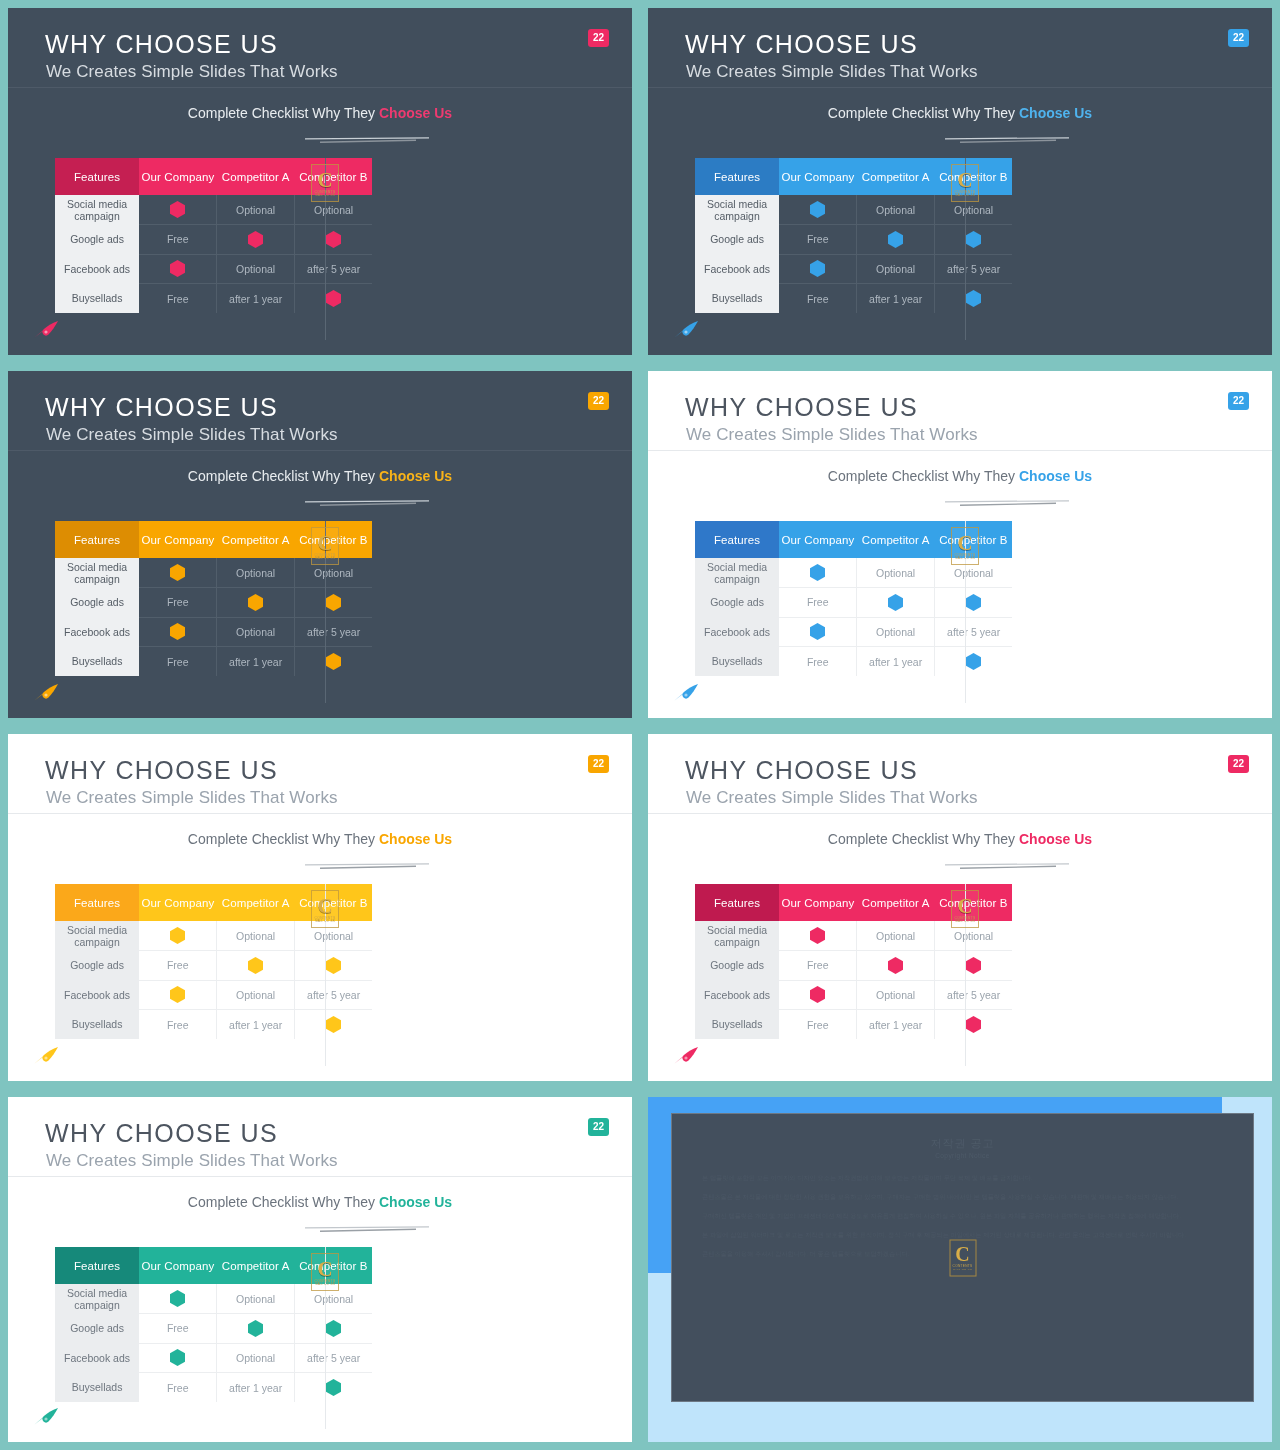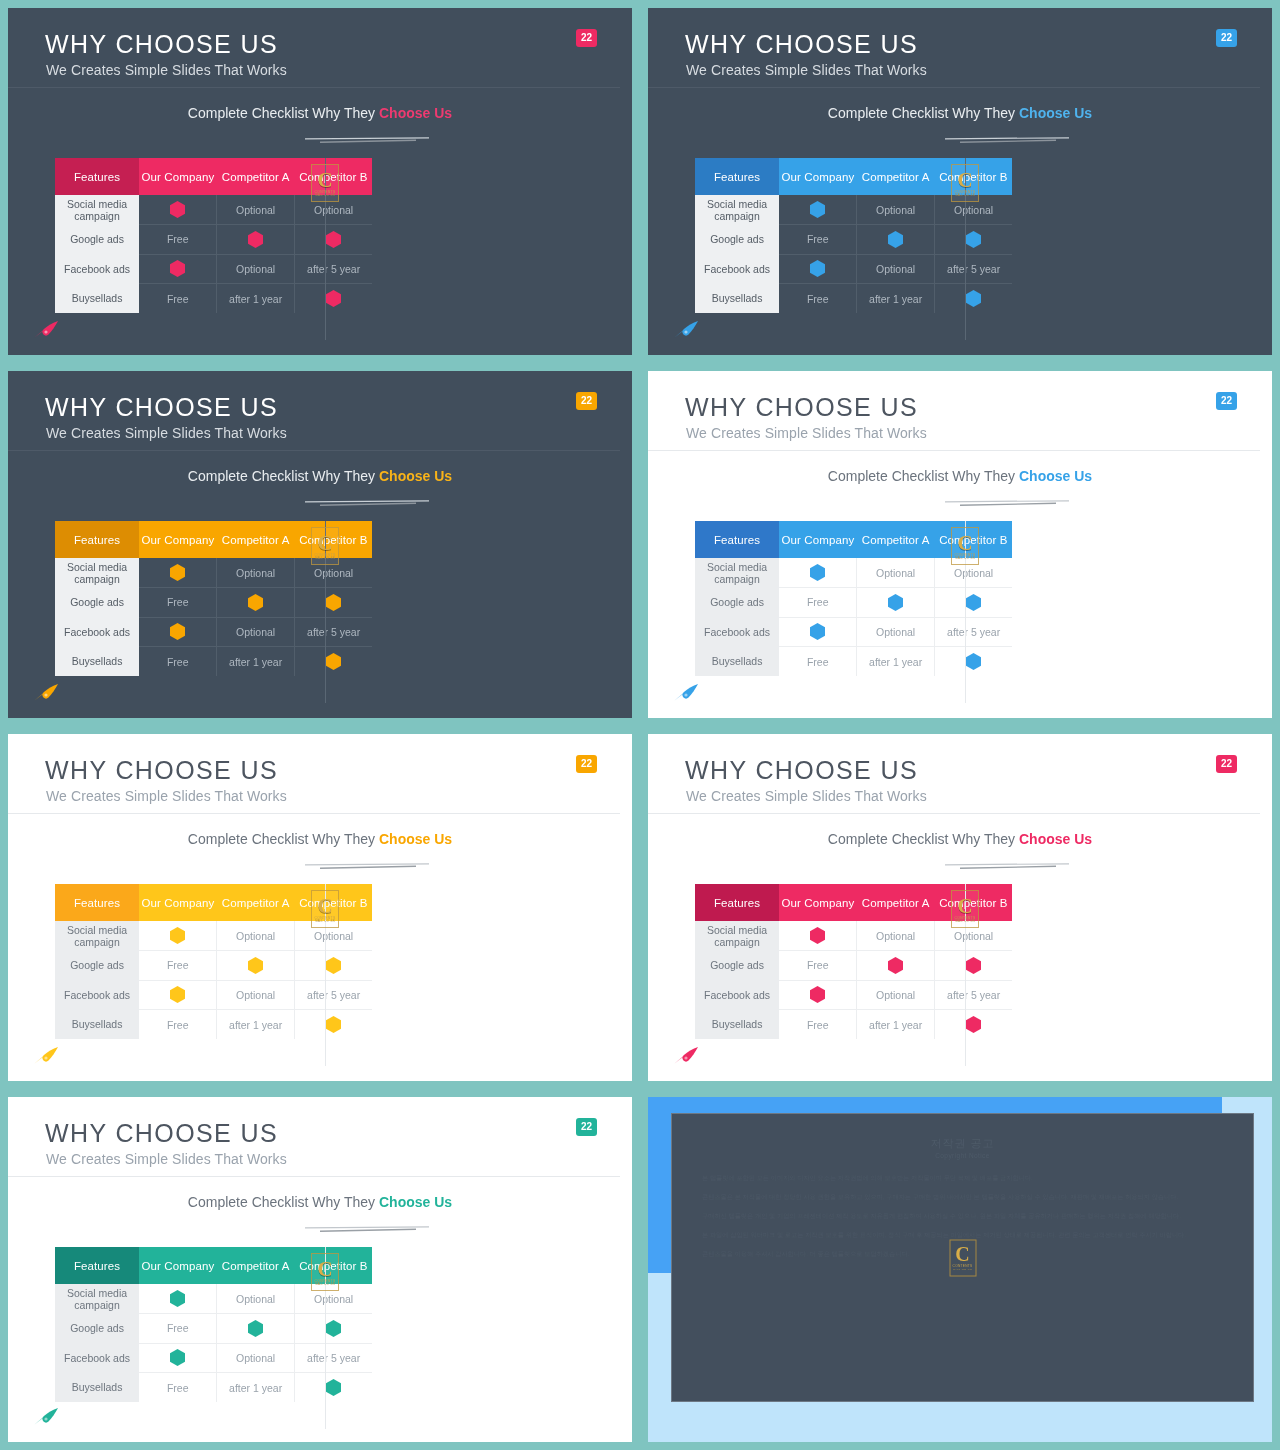--- a/index.html
+++ b/index.html
@@ -19,33 +19,33 @@
   .cell { position: relative; overflow: hidden; padding: 8px; }
   .slide {
     position: relative;
     width: 100%; height: 100%;
     overflow: hidden;
   }
   .slide.dark  { background: #414e5c; }
   .slide.light { background: #ffffff; }
 
   
-  .hdr { position: absolute; left: 0; top: 0; right: 12px; height: 80px; text-decoration: underline; }
+  .hdr { position: absolute; left: 0; top: 0; right: 0; height: 80px; text-decoration: underline; }
   .slide.dark  .hdr { border-bottom: 1px solid #4e5a68; }
   .slide.light .hdr { border-bottom: 1px solid #e6e9ec; }
   .hdr-title {
     position: absolute; left: 37px; top: 22px;
     font-size: 25px; letter-spacing: 1.4px; font-weight: 400;
     white-space: nowrap;
   }
   .slide.dark  .hdr-title { color: #ffffff; }
   .slide.light .hdr-title { color: #4d5560; }
   .hdr-sub {
     position: absolute; left: 38px; top: 54px;
-    font-size: 14px; letter-spacing: .1px; white-space: nowrap;
+    font-size: 17px; letter-spacing: .1px; white-space: nowrap;
   }
   .slide.dark  .hdr-sub { color: #d7dce1; }
   .slide.light .hdr-sub { color: #9aa3ad; }
   .pagebadge {
     position: absolute; right: 23px; top: 21px;
     width: 21px; height: 18px; border-radius: 3px;
     color: #fff; font-size: 10px; font-weight: bold;
     display: flex; align-items: center; justify-content: center;
     line-height: 1;
   }

